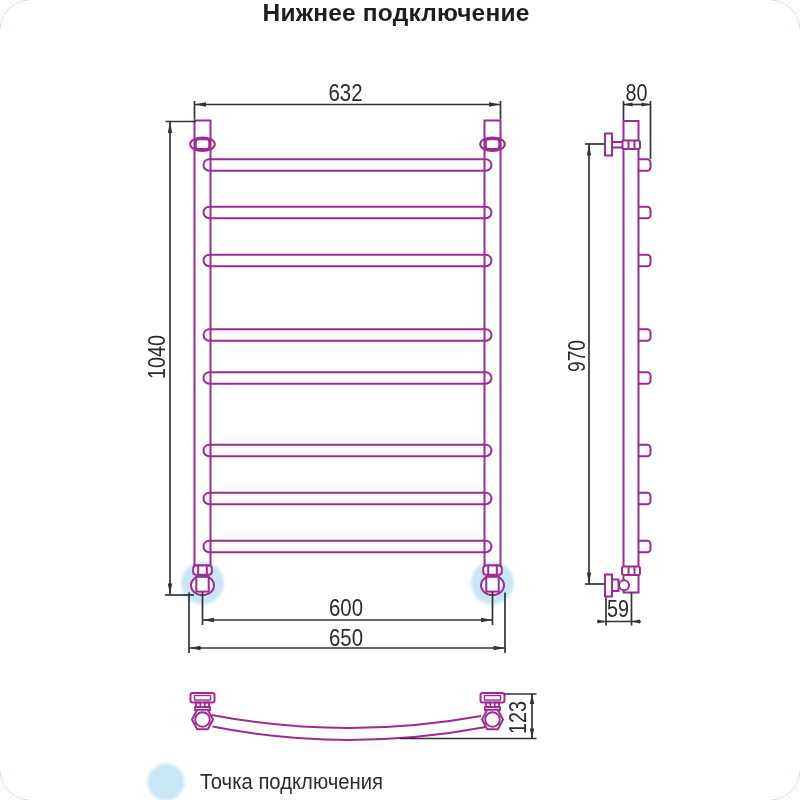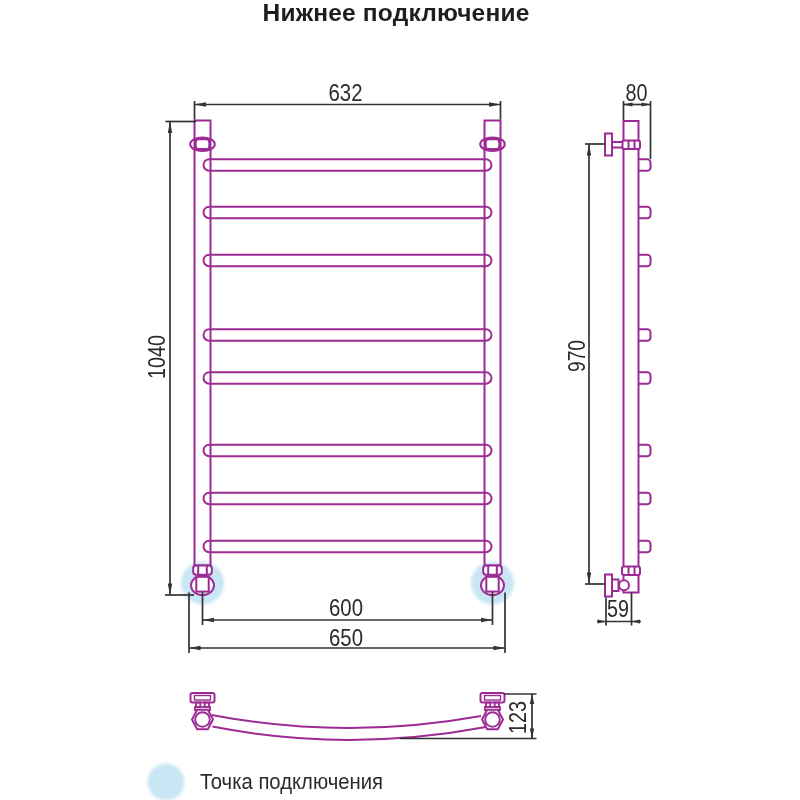--- a/index.html
+++ b/index.html
@@ -1,17 +1,17 @@
 <!DOCTYPE html>
 <html><head>
 <meta charset="utf-8">
 <style>
   html,body{margin:0;padding:0;background:#ffffff;}
   .page{position:relative;width:800px;height:800px;background:#8b5cf6;overflow:hidden;
-        font-family:"Liberation Sans", sans-serif;}
+        font-family:"Liberation Sans", sans-serif;border-radius:30px;}
   svg text{font-family:"Liberation Sans", sans-serif;}
 </style>
 </head>
 <body>
 <div class="page">
 <svg width="800" height="800" viewBox="0 0 800 800" xmlns="http://www.w3.org/2000/svg">
 <defs>
   <filter id="soft" x="-30%" y="-30%" width="160%" height="160%">
     <feGaussianBlur stdDeviation="1.8"></feGaussianBlur>
   </filter>

